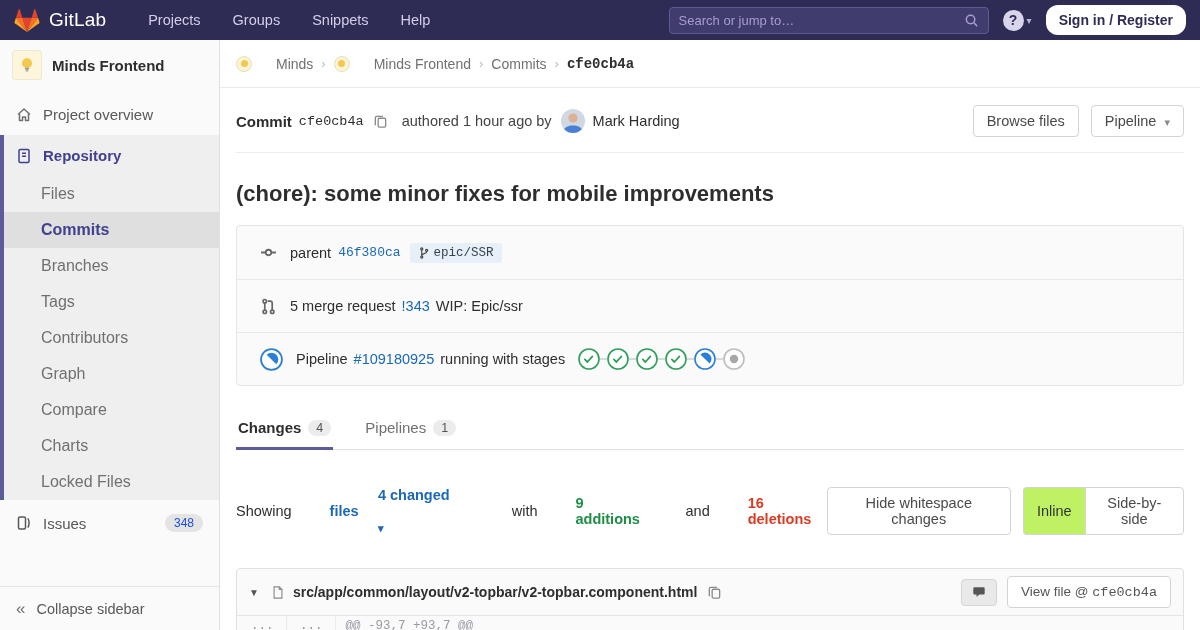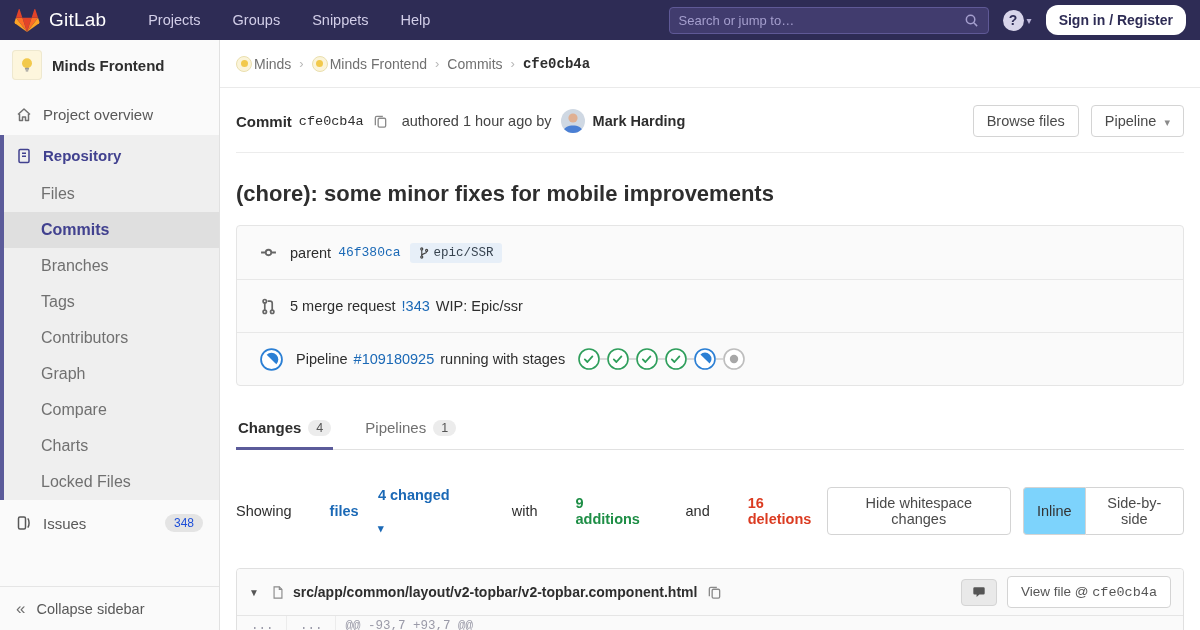--- a/index.html
+++ b/index.html
@@ -51,37 +51,37 @@
   .issues-row .pill { margin-left:auto; background:#e4e4e4; color:#1d4ed8; border-radius:10px; font-size:12px;
                       padding:2px 9px;text-align:right; }
   .collapse-row { border-top:1px solid #e5e5e5; display:flex; align-items:center; gap:11px; padding:13px 16px;
                   color:#585858; font-size:14.5px; cursor:pointer; }
   .collapse-row .chev { font-size:17px; color:#707070; line-height:1; }
 
   
   .content { flex:1; overflow:hidden; background:#fff; }
   .breadcrumb-bar { height:48px; border-bottom:1px solid #eaeaea; display:flex; align-items:center; padding:0 16px; }
   .crumbs { display:flex; align-items:center; gap:8px; font-size:14px; color:#707070; }
-  .crumb { display:flex; align-items:center; gap:2px; cursor:pointer; }
+  .crumb { display:flex; align-items:center; gap:24px; cursor:pointer; }
   .crumb-avatar { width:16px; height:16px; border-radius:50%; background:#fbf4d9; border:1px solid #eadfae;
                   display:flex; align-items:center; justify-content:center; }
   .crumb-avatar i { width:7px; height:7px; border-radius:50%; background:#f2c94c; display:block; }
   .crumb-sep { color:#b8b8b8; font-size:13px; }
   .crumb-current { font-weight:700; color:#2e2e2e; }
 
   .page { padding:0 16px; }
 
   .commit-header { display:flex; align-items:center; padding:17px 0 15px; border-bottom:1px solid #ececec; }
   .commit-word { font-weight:700; font-size:15px; margin-right:7px; }
   .mono { font-family:"Liberation Mono","DejaVu Sans Mono",monospace; }
   .commit-sha { font-size:13.5px; color:#2e2e2e; margin-right:9px; }
   .copy-btn { color:#8a8a8a; cursor:pointer; margin-right:14px; }
   .authored { font-size:14.5px; color:#444; margin-right:9px; }
   .user-avatar { width:24px; height:24px; border-radius:50%; overflow:hidden; margin-right:8px; flex:0 0 auto; }
-  .author-name { font-weight:700; font-size:14.5px; color:#2e2e2e; cursor:pointer; }
+  .author-name { font-weight:400; font-size:14.5px; color:#2e2e2e; cursor:pointer; }
   .header-actions { margin-left:auto; display:flex; gap:12px; }
   .btn { background:#fff; border:1px solid #d4d4d4; border-radius:4px; color:#4a4a4a; font-size:14.5px;
          padding:7px 13px; cursor:pointer; font-family:"Liberation Sans",sans-serif; }
   .btn .caret { color:#8a8a8a; font-size:11px; margin-left:4px; }
 
   .commit-title { font-size:22px; font-weight:700; color:#2e2e2e; margin:28px 0 18px; }
 
   .info-well { border:1px solid #e5e5e5; border-radius:4px; background:#fafafa; }
   .well-row { display:flex; align-items:center; min-height:53px; padding:0 23px; font-size:14.5px; color:#2e2e2e; }
   .well-row + .well-row { border-top:1px solid #e8e8e8; }
@@ -107,21 +107,21 @@
   .summary-row { display:flex; align-items:center; margin:21px 0 17px; font-size:14.5px; }
   .summary-text { display:flex; align-items:center; flex-wrap:nowrap; white-space:pre-wrap; }
   .files-link { font-weight:700; }
   .add-green { color:#1e8e46; font-weight:700; }
   .del-red { color:#db3b21; font-weight:700; }
   .summary-actions { margin-left:auto; display:flex; gap:12px; }
   .btn-group { display:flex; }
   .btn-group .btn { border-radius:0; border-right-width:0; }
   .btn-group .btn:first-child { border-radius:4px 0 0 4px; }
   .btn-group .btn:last-child { border-radius:0 4px 4px 0; border-right-width:1px; }
-  .btn.seg-active { background:#7dd3fc; color:#333; }
+  .btn.seg-active { background:#bef264; color:#333; }
 
   
   .diff-card { border:1px solid #e0e0e0; border-radius:4px 4px 0 0; }
   .diff-header { display:flex; align-items:center; background:#fafafa; border-bottom:1px solid #e5e5e5;
                  padding:7px 12px; border-radius:4px 4px 0 0; }
   .collapse-caret { font-size:10px; color:#555; margin-right:12px; cursor:pointer; }
   .file-icon { color:#8a8a8a; margin-right:8px; }
   .file-path { font-weight:700; font-size:14px; color:#2e2e2e; margin-right:10px; cursor:pointer; }
   .diff-actions { margin-left:auto; display:flex; gap:10px; align-items:center; }
   .icon-btn { background:#e9e9e9; border:1px solid #d4d4d4; border-radius:4px; padding:6px 10px; cursor:pointer; }

